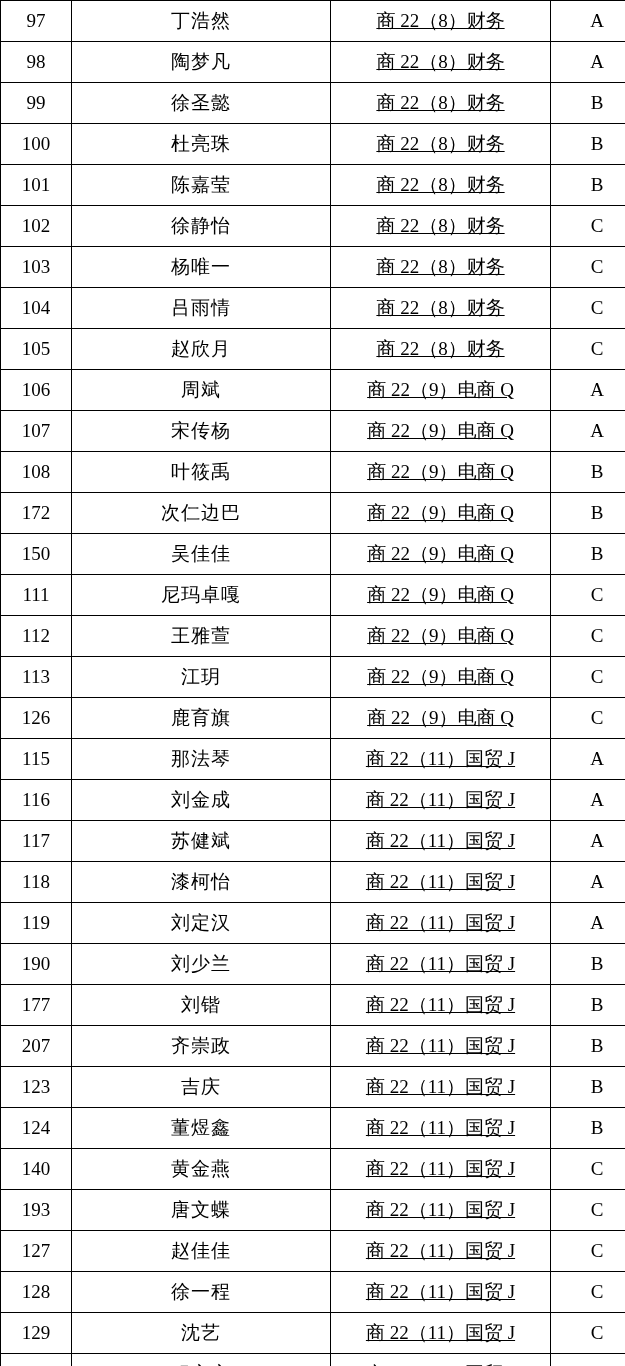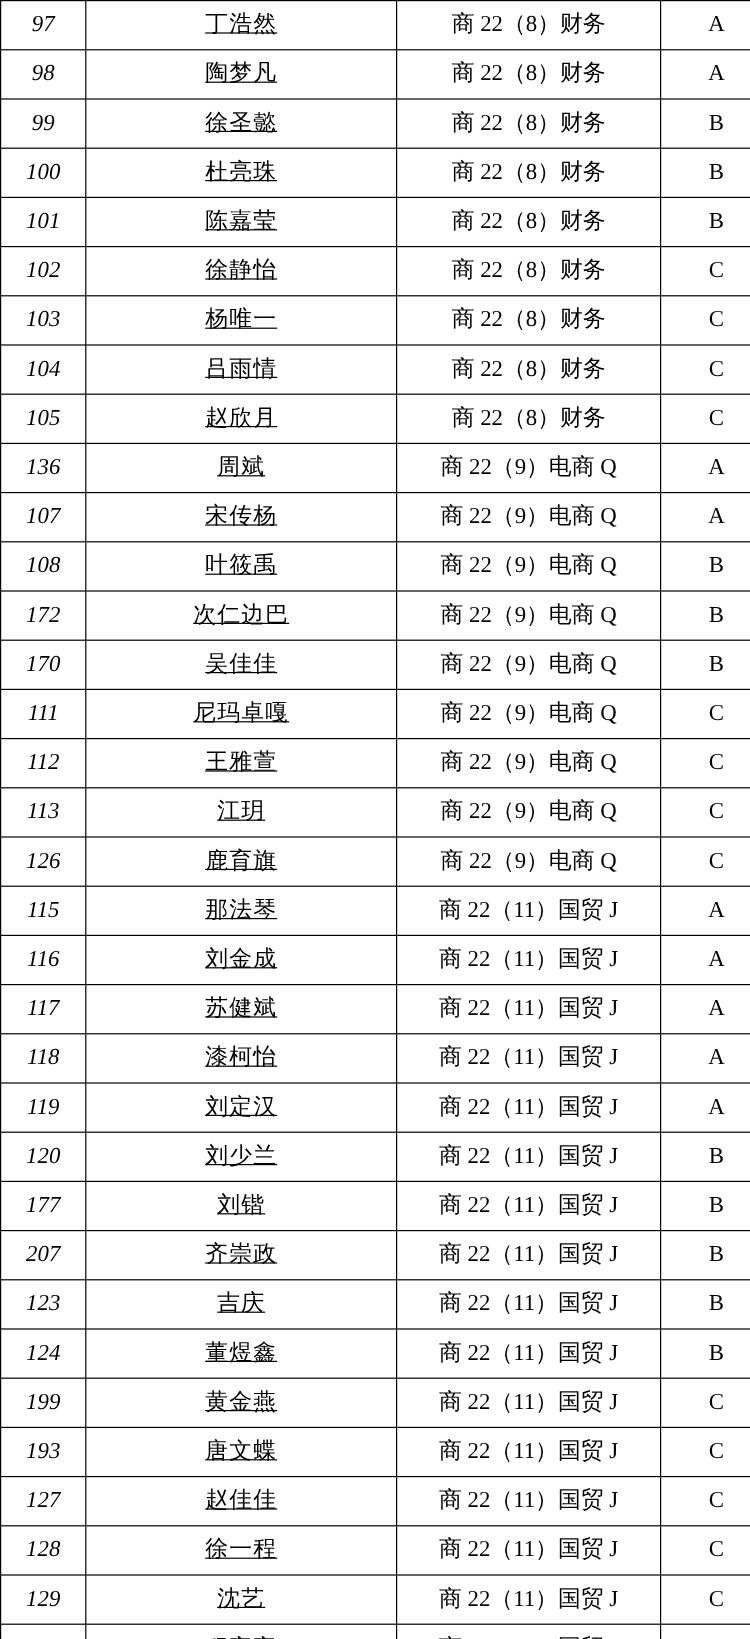--- a/index.html
+++ b/index.html
@@ -28,31 +28,30 @@
     vertical-align: middle;
     font-size: 19px;
     line-height: 1.1;
     padding: 0 2px;
     white-space: nowrap;
     overflow: hidden;
   }
   td.col-no {
     width: 66px;
     font-size: 19px;
-    font-style: italic;
   }
   td.col-name {
     width: 254px;
     font-size: 21px;
     letter-spacing: 1px;
-    text-decoration: underline;
   }
   td.col-class {
     width: 215px;
     font-size: 19px;
+    text-decoration: underline;
   }
   td.col-grade {
     width: 88px;
     font-size: 19px;
   }
 </style>
 </head>
 <body>
 
 <div class="sheet">
@@ -106,21 +105,21 @@
           <td class="col-class">商 22（8）财务</td>
           <td class="col-grade">C</td>
         </tr>
         <tr>
           <td class="col-no">105</td>
           <td class="col-name">赵欣月</td>
           <td class="col-class">商 22（8）财务</td>
           <td class="col-grade">C</td>
         </tr>
         <tr>
-          <td class="col-no">136</td>
+          <td class="col-no">106</td>
           <td class="col-name">周斌</td>
           <td class="col-class">商 22（9）电商 Q</td>
           <td class="col-grade">A</td>
         </tr>
         <tr>
           <td class="col-no">107</td>
           <td class="col-name">宋传杨</td>
           <td class="col-class">商 22（9）电商 Q</td>
           <td class="col-grade">A</td>
         </tr>
@@ -130,21 +129,21 @@
           <td class="col-class">商 22（9）电商 Q</td>
           <td class="col-grade">B</td>
         </tr>
         <tr>
           <td class="col-no">172</td>
           <td class="col-name">次仁边巴</td>
           <td class="col-class">商 22（9）电商 Q</td>
           <td class="col-grade">B</td>
         </tr>
         <tr>
-          <td class="col-no">170</td>
+          <td class="col-no">150</td>
           <td class="col-name">吴佳佳</td>
           <td class="col-class">商 22（9）电商 Q</td>
           <td class="col-grade">B</td>
         </tr>
         <tr>
           <td class="col-no">111</td>
           <td class="col-name">尼玛卓嘎</td>
           <td class="col-class">商 22（9）电商 Q</td>
           <td class="col-grade">C</td>
         </tr>
@@ -190,21 +189,21 @@
           <td class="col-class">商 22（11）国贸 J</td>
           <td class="col-grade">A</td>
         </tr>
         <tr>
           <td class="col-no">119</td>
           <td class="col-name">刘定汉</td>
           <td class="col-class">商 22（11）国贸 J</td>
           <td class="col-grade">A</td>
         </tr>
         <tr>
-          <td class="col-no">120</td>
+          <td class="col-no">190</td>
           <td class="col-name">刘少兰</td>
           <td class="col-class">商 22（11）国贸 J</td>
           <td class="col-grade">B</td>
         </tr>
         <tr>
           <td class="col-no">177</td>
           <td class="col-name">刘锴</td>
           <td class="col-class">商 22（11）国贸 J</td>
           <td class="col-grade">B</td>
         </tr>
@@ -220,21 +219,21 @@
           <td class="col-class">商 22（11）国贸 J</td>
           <td class="col-grade">B</td>
         </tr>
         <tr>
           <td class="col-no">124</td>
           <td class="col-name">董煜鑫</td>
           <td class="col-class">商 22（11）国贸 J</td>
           <td class="col-grade">B</td>
         </tr>
         <tr>
-          <td class="col-no">199</td>
+          <td class="col-no">140</td>
           <td class="col-name">黄金燕</td>
           <td class="col-class">商 22（11）国贸 J</td>
           <td class="col-grade">C</td>
         </tr>
         <tr>
           <td class="col-no">193</td>
           <td class="col-name">唐文蝶</td>
           <td class="col-class">商 22（11）国贸 J</td>
           <td class="col-grade">C</td>
         </tr>

